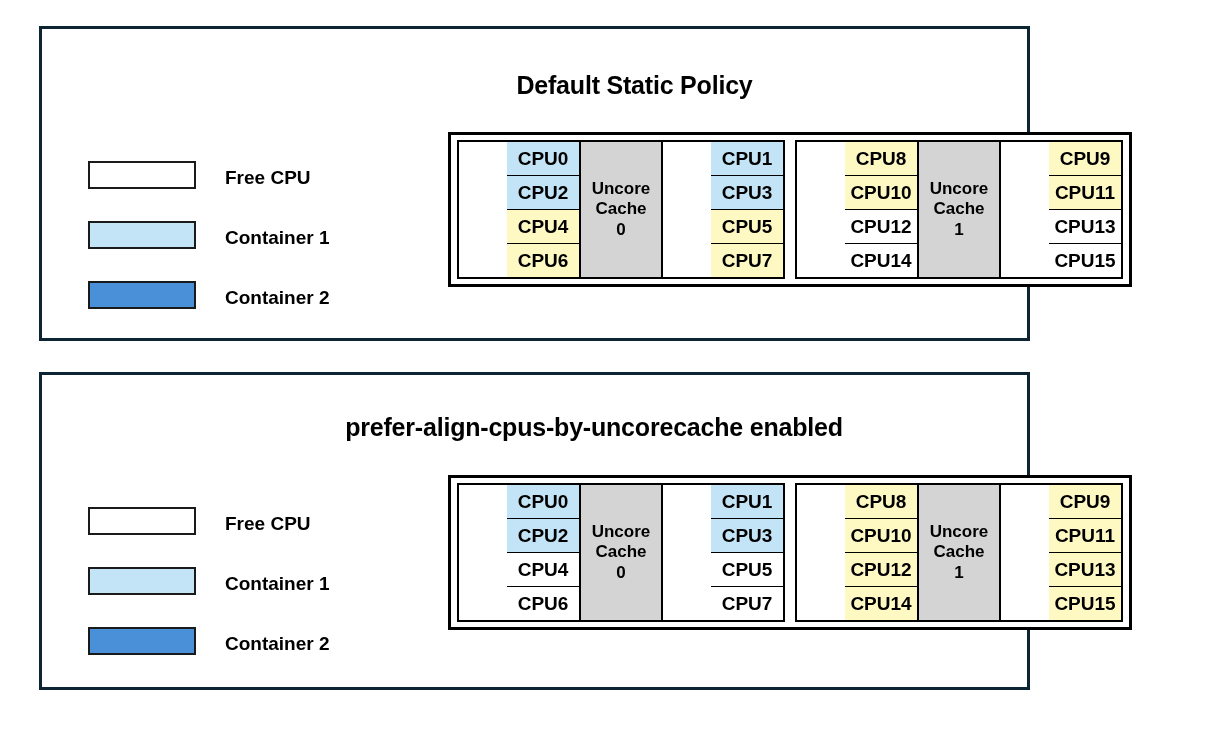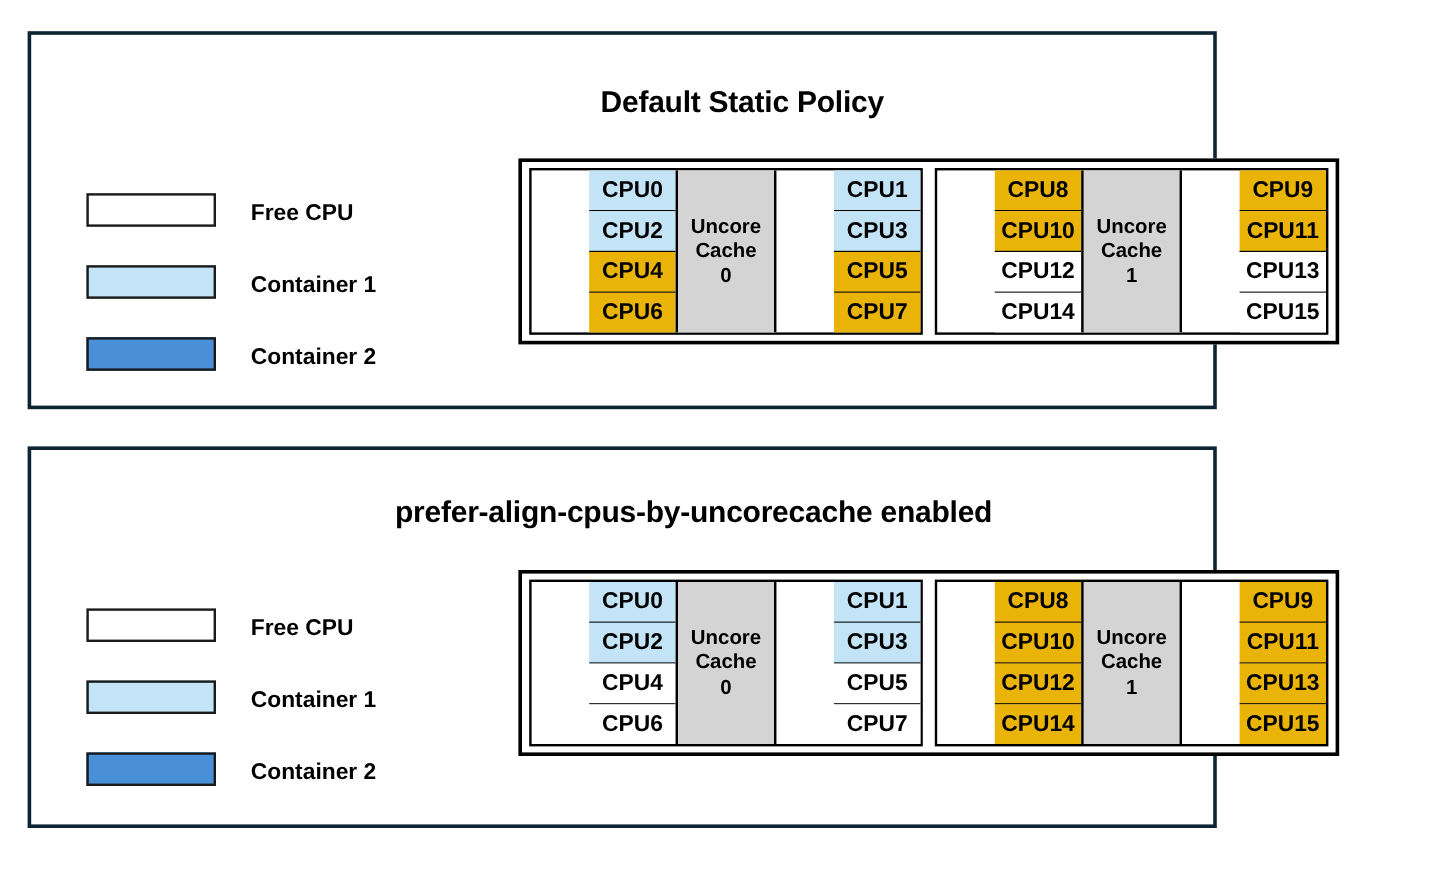--- a/index.html
+++ b/index.html
@@ -10,21 +10,21 @@
   body {
     width: 1205px;
     height: 730px;
     position: relative;
     font-family: "Liberation Sans", sans-serif;
     overflow: hidden;
   }
 
   .panel {
     position: absolute;
-    left: 23px;
+    left: 39px;
     width: 991px;
     border: 3px solid #0d2433;
     background: #ffffff;
     box-sizing: border-box;
   }
   #panel-static  { top: 26px;  height: 315px; }
   #panel-prefer  { top: 372px; height: 318px; }
 
   .panel-title {
     position: absolute;
@@ -108,21 +108,21 @@
     font-size: 19px;
     font-weight: bold;
     color: #000000;
     border-bottom: 1px solid #000000;
     box-sizing: border-box;
     margin-left: 48px;
   }
   .cpu-cell:last-child { border-bottom: none; }
   .c-free { background: #ffffff; }
   .c-one  { background: #c3e4f7; }
-  .c-two  { background: #eab308; }
+  .c-two  { background: #fef9c3; }
 
   .uncore {
     flex: 1;
     background: #d4d4d4;
     border-left: 2px solid #000000;
     border-right: 2px solid #000000;
     display: flex;
     flex-direction: column;
     align-items: center;
     justify-content: center;

